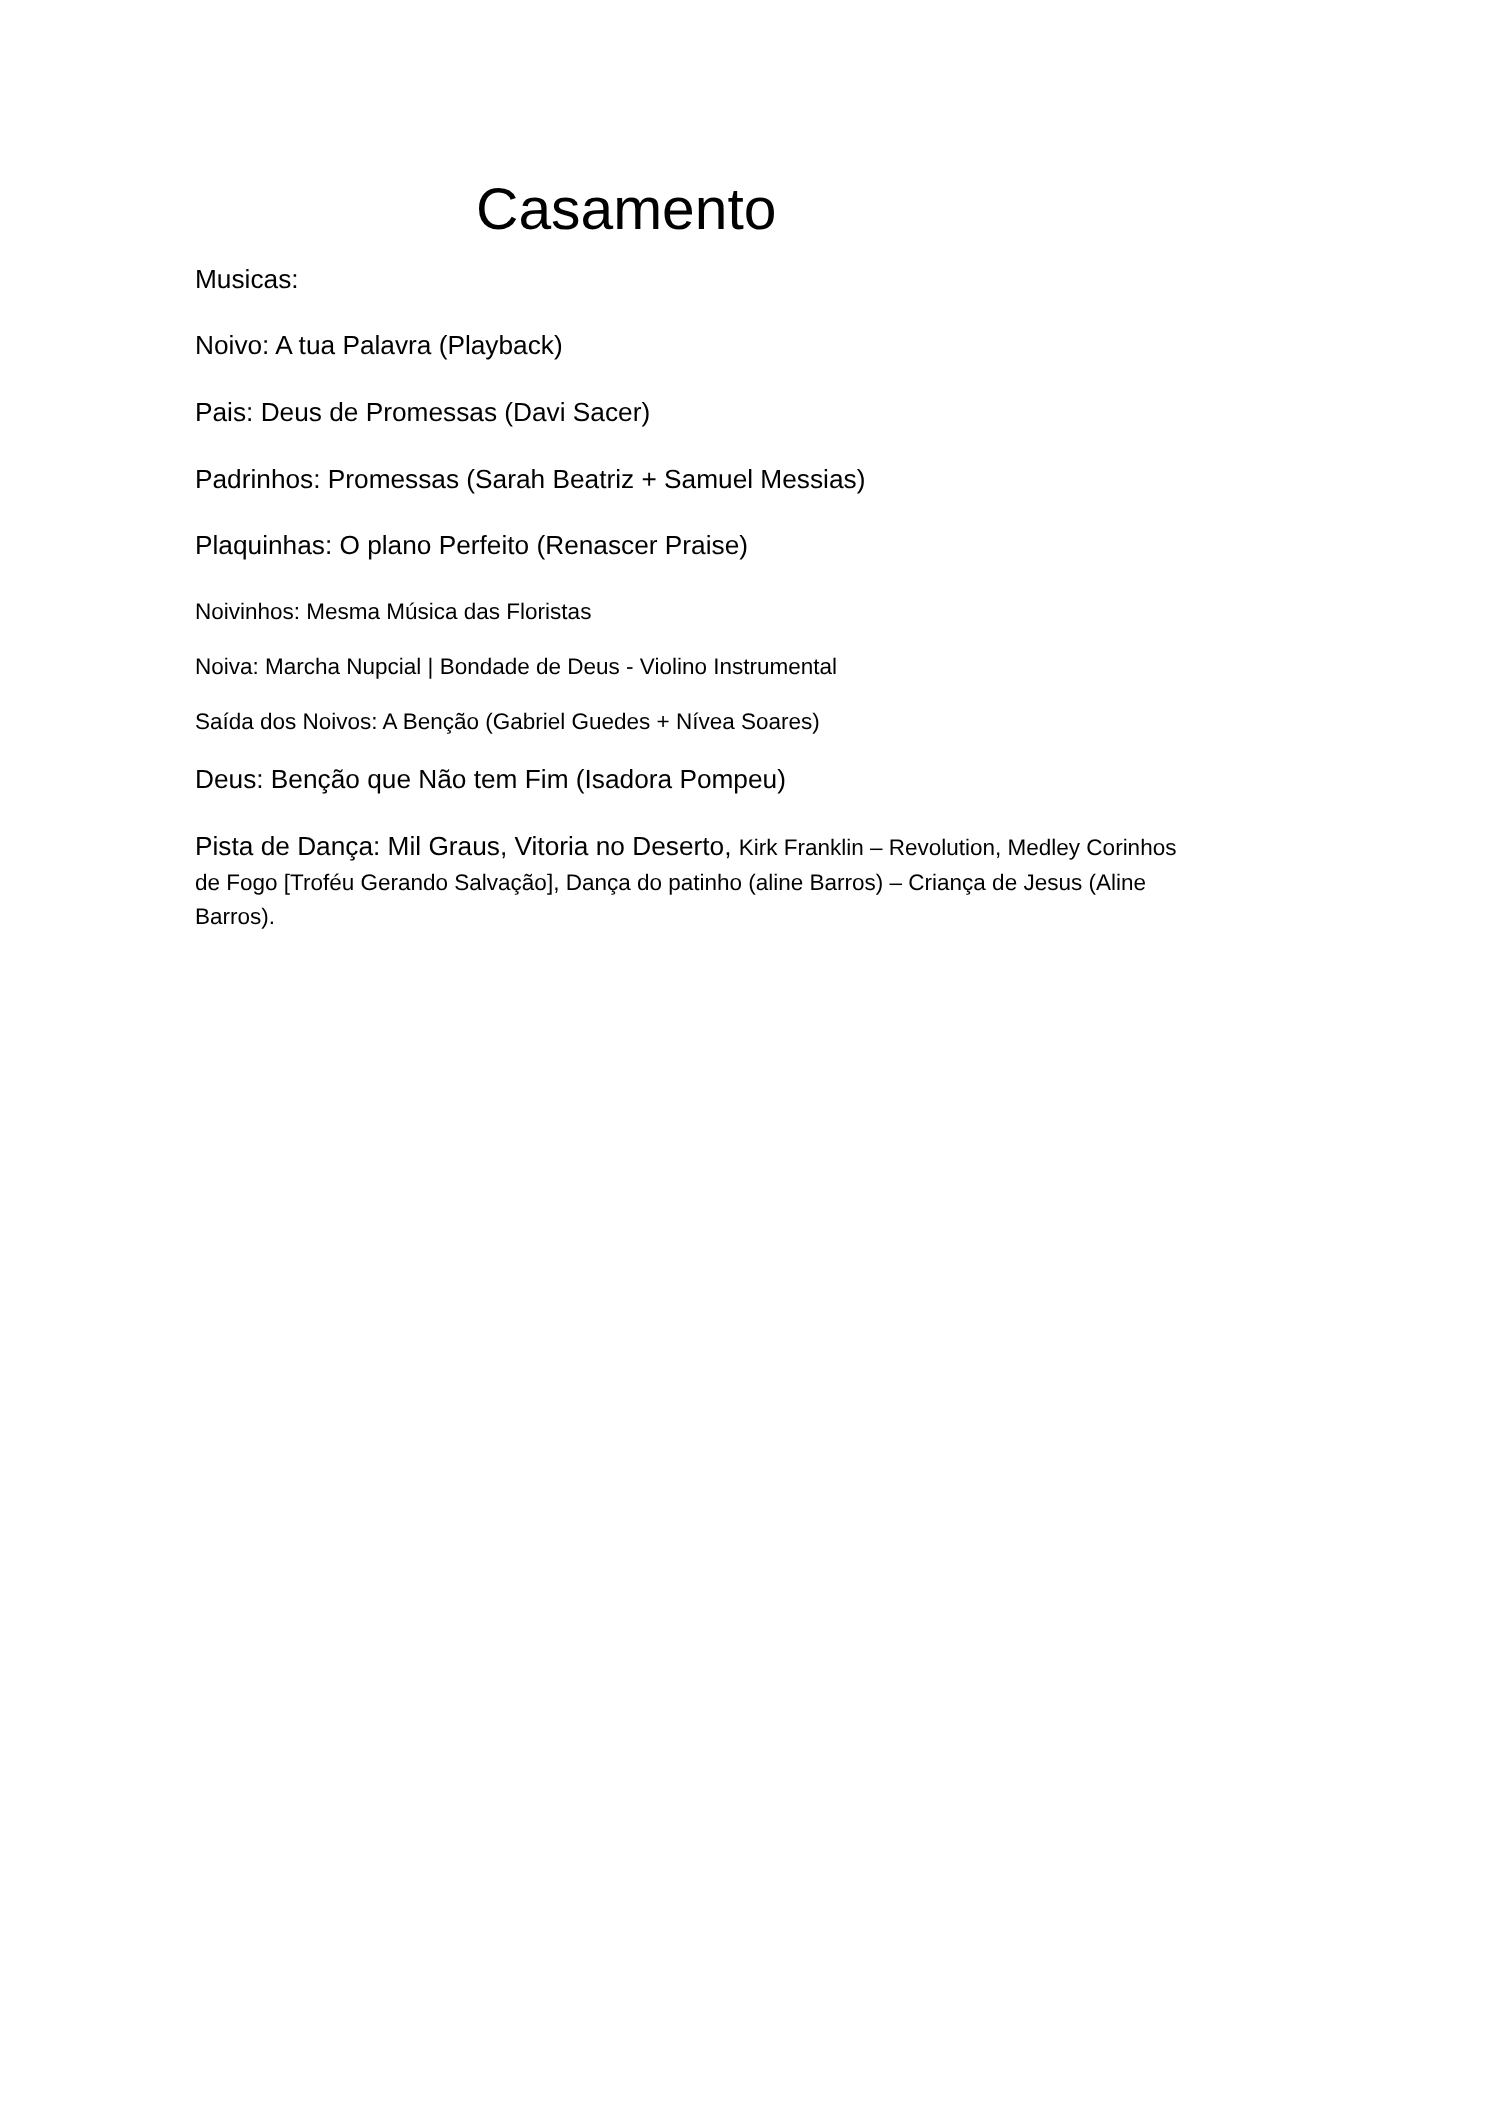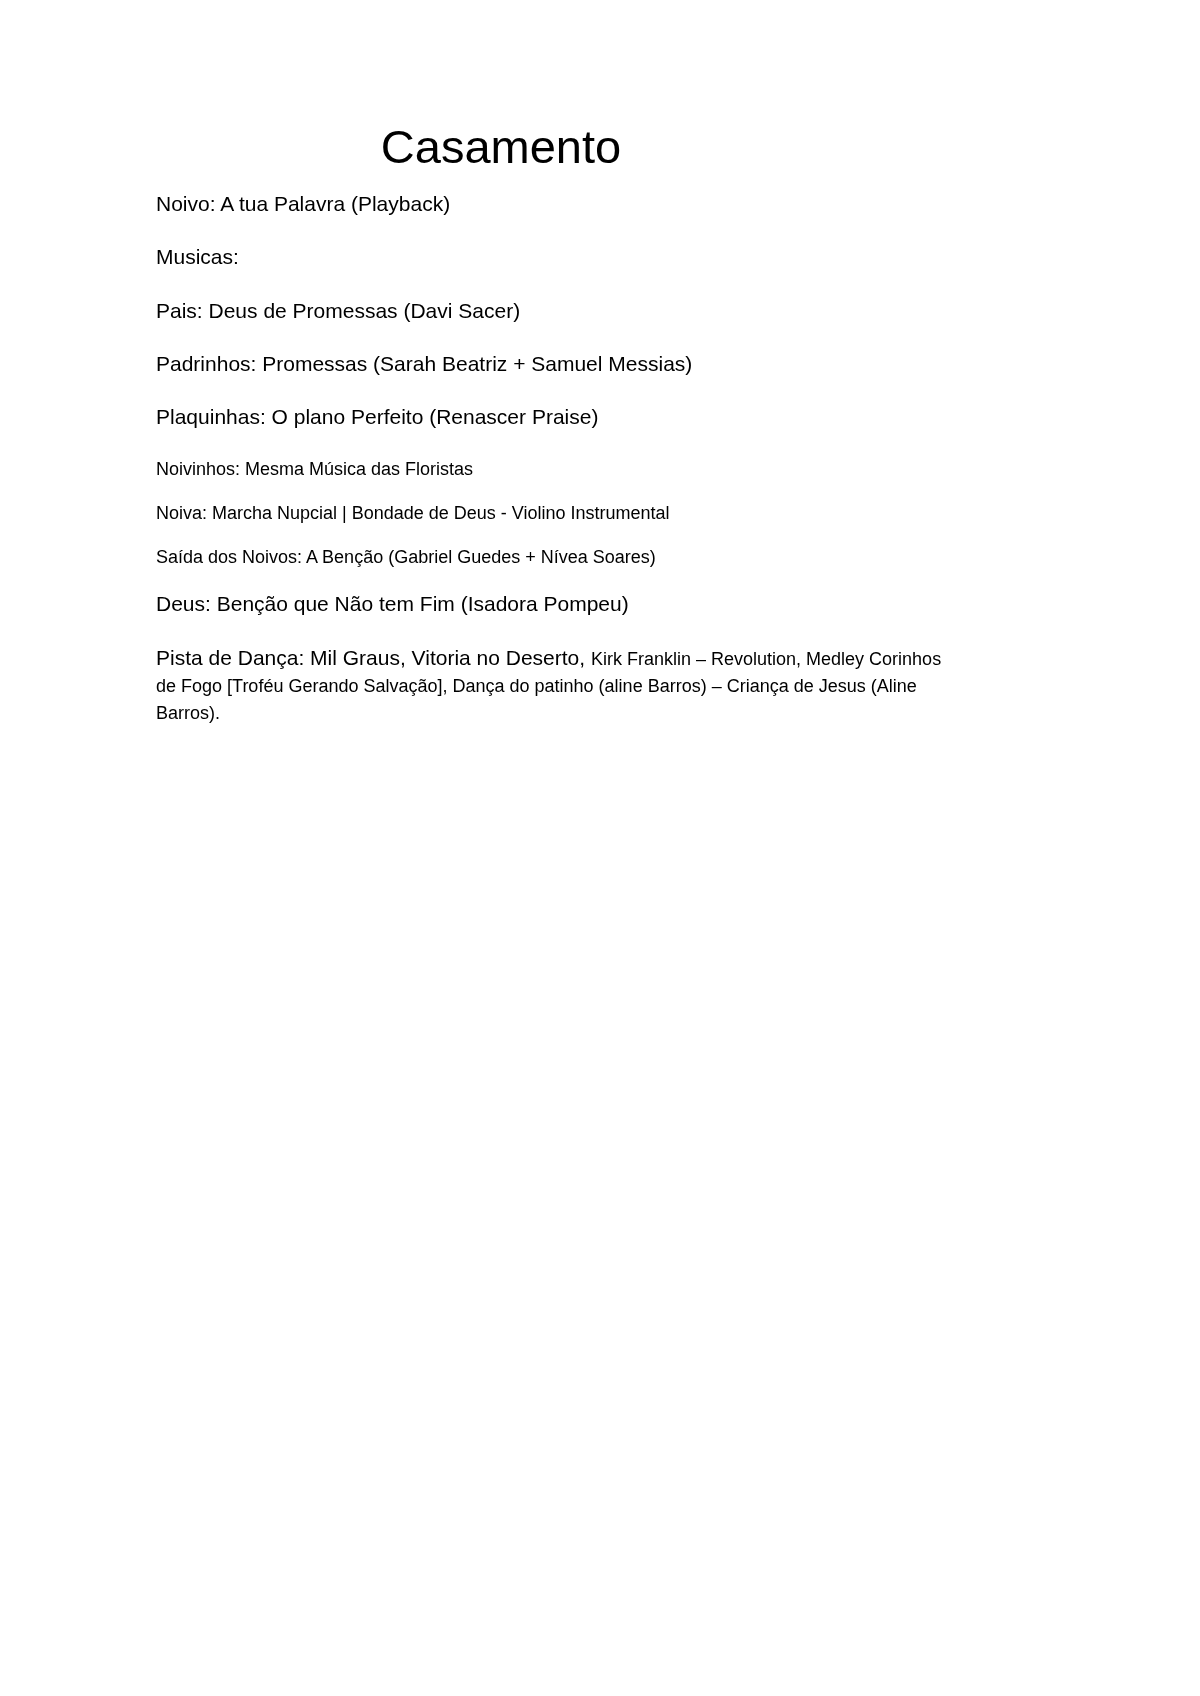--- a/index.html
+++ b/index.html
@@ -15,20 +15,21 @@
     -webkit-font-smoothing: antialiased;
   }
   .page {
     position: relative;
     width: 1200px;
     height: 1577px;
     background: #ffffff;
     box-sizing: border-box;
     padding: 0;
     overflow: hidden;
+    margin-top: 20px;
   }
   .doc-body {
     position: absolute;
     left: 156px;
     top: 120px;
     width: 900px;
   }
   .doc-title {
     font-size: 47px;
     font-weight: 400;
@@ -68,23 +69,23 @@
   }
 </style>
 </head>
 <body>
 
 <div class="page">
   <div class="doc-body">
 
     <h1 class="doc-title">Casamento</h1>
 
+    <p class="line">Musicas:</p>
+
     <p class="line">Noivo: A tua Palavra (Playback)</p>
-
-    <p class="line">Musicas:</p>
 
     <p class="line">Pais: Deus de Promessas (Davi Sacer)</p>
 
     <p class="line">Padrinhos: Promessas (Sarah Beatriz + Samuel Messias)</p>
 
     <p class="line">Plaquinhas: O plano Perfeito (Renascer Praise)</p>
 
 
 
     <p class="line small">Noivinhos: Mesma Música das Floristas</p>

